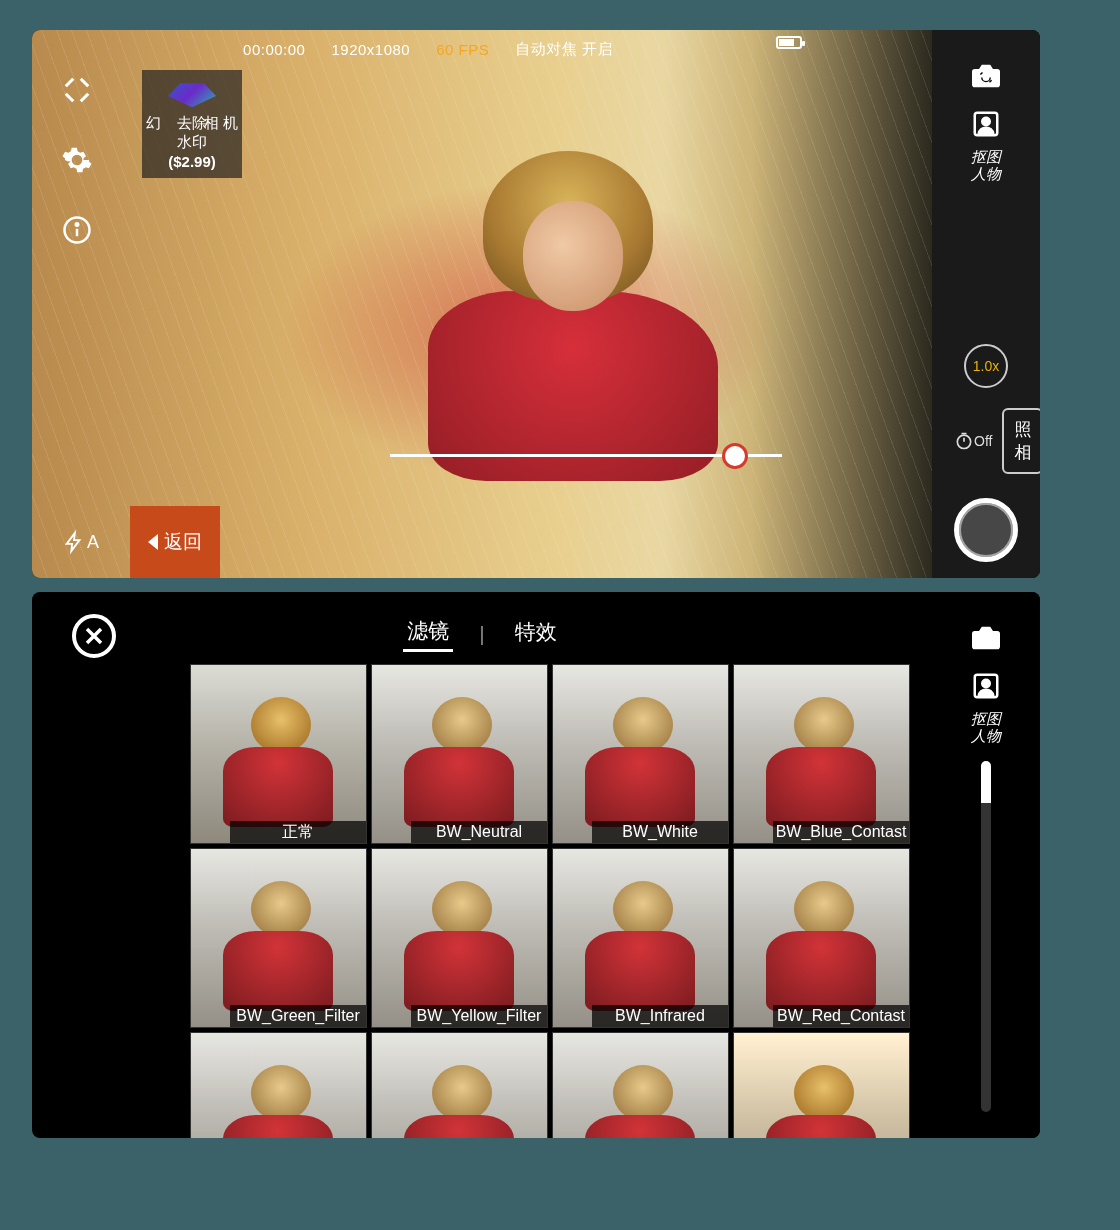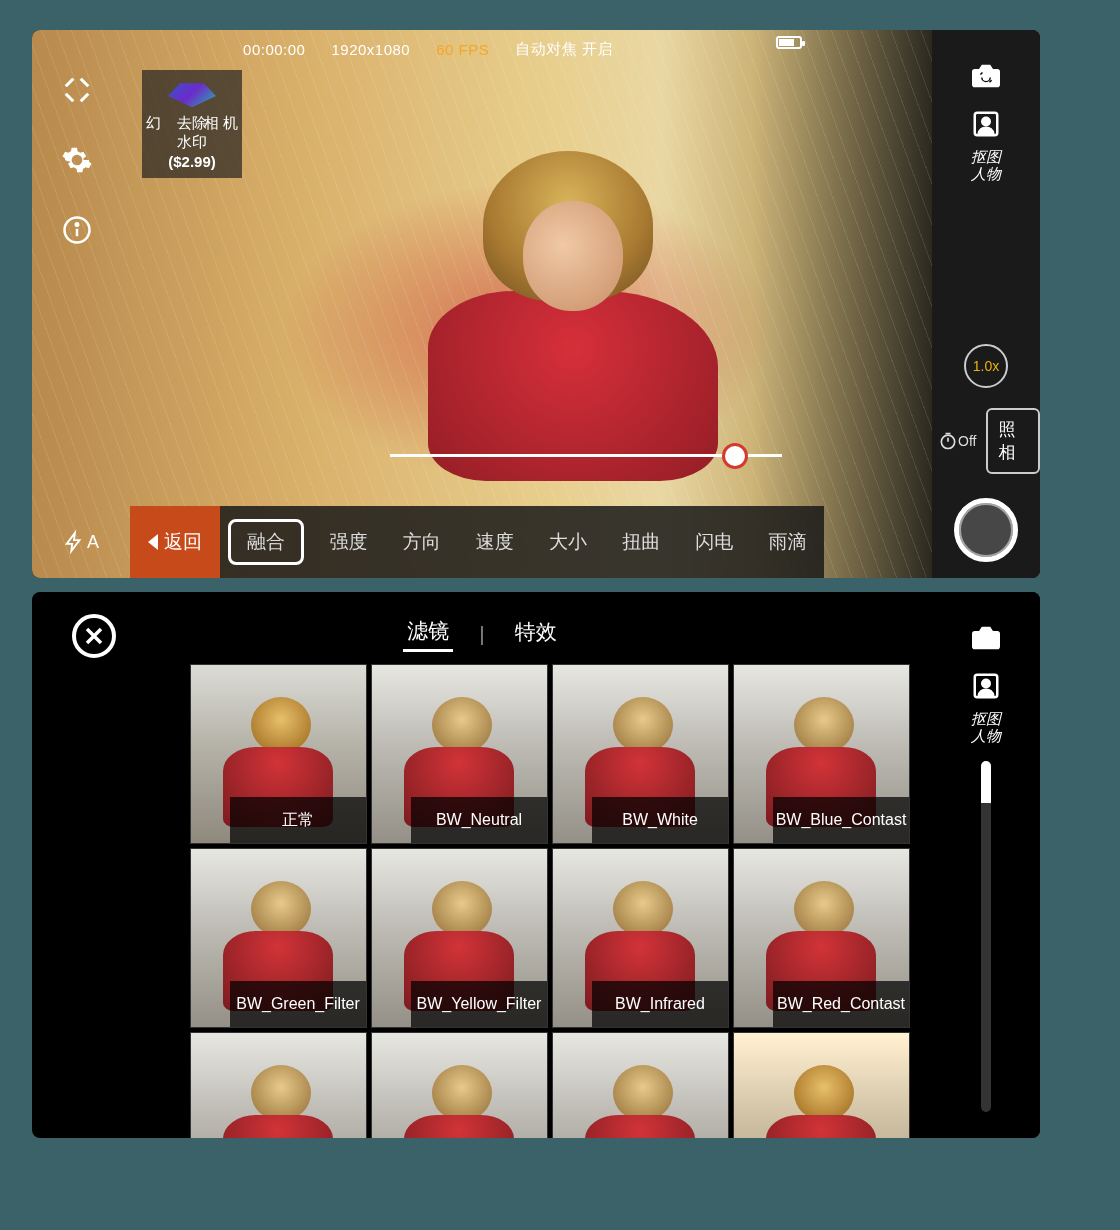--- a/index.html
+++ b/index.html
@@ -88,21 +88,21 @@
   }
   .right-col .gap { flex:1; }
   .cutout { display:flex; flex-direction:column; align-items:center; gap:6px; margin-top:10px;font-style:italic; }
   .cutout .icon-btn { width:36px; height:36px; }
   .cutout-label { font-size:15px; line-height:1.15; text-align:center; }
   .zoom {
     width:44px; height:44px; border:2px solid #ccc; border-radius:50%;
     display:flex; align-items:center; justify-content:center;
     font-size:14px; color:#eab308; cursor:pointer;
   }
-  .timer-row { display:flex; align-items:center; gap:10px; margin:20px 0; width:100%; padding-left:6px; }
+  .timer-row { display:flex; align-items:center; gap:10px; margin:20px 0; width:100%; padding-left:22px; }
   .timer { display:flex; align-items:center; font-size:14px; color:#ddd; }
   .mode-btn {
     border:2px solid #ccc; border-radius:6px; padding:8px 10px;
     font-size:17px; color:#fff; cursor:pointer;
   }
   .shutter {
     width:64px; height:64px; border-radius:50%;
     border:5px solid #fff; background:rgba(255,255,255,.2);
     margin-top:4px; cursor:pointer;
   }
@@ -182,21 +182,21 @@
   }
   .thumb-shirt {
     position:absolute; left:18%; top:46%; width:110px; height:80px;
     background: radial-gradient(circle at 50% 20%, #d23338 0%, #7a1b1f 100%);
     border-radius:30% 30% 10% 10%;
   }
   .thumb.f-normal .thumb-bg { filter:none; }
   .thumb.f-bw .thumb-bg, .thumb.f-bw .thumb-guy { filter:grayscale(.3) brightness(1.05); }
   .thumb.f-sep .thumb-bg { filter:sepia(.5); }
   .thumb-label {
-    position:absolute; left:0; right:0; bottom:0; height:46px;
+    position:absolute; left:0; right:0; bottom:0; height:22px;
     background:rgba(0,0,0,.72);
     display:flex; align-items:center; justify-content:center;
     font-size:16px; white-space:nowrap;margin-left:39px;
   }
   .rcol2 {
     position:absolute; right:0; top:0; width:108px; height:100%;
     background:#000;
     display:flex; flex-direction:column; align-items:center;
     padding:26px 0;
   }
@@ -271,30 +271,20 @@
       <div class="flash">
         <svg width="22" height="28" viewBox="0 0 24 24" fill="none" stroke="#fff" stroke-width="2">
             <path d="M13 2 4 14h6l-1 8 9-12h-6z"></path>
           </svg>
         <span style="margin-left:2px;font-size:18px">A</span>
       </div>
       <div class="back-tab">
         <div class="tri"></div>
         <span>返回</span>
       </div>
-      <div class="param-tabs" id="param-tabs">
-          <div class="param active">融合</div>
-          <div class="param">强度</div>
-          <div class="param">方向</div>
-          <div class="param">速度</div>
-          <div class="param">大小</div>
-          <div class="param">扭曲</div>
-          <div class="param">闪电</div>
-          <div class="param">雨滴</div>
-        </div>
     </div>
   </div>
 
   <div class="right-col">
     <div class="icon-btn">
       <svg width="34" height="28" viewBox="0 0 24 20" fill="#fff">
           <path d="M4 5h3l2-3h6l2 3h3a2 2 0 012 2v9a2 2 0 01-2 2H4a2 2 0 01-2-2V7a2 2 0 012-2z"></path>
           <path d="M9 11a3 3 0 106 0" fill="none" stroke="#000" stroke-width="1"></path>
           <path d="M8 9l1.5-1.5M16 13l-1.5 1.5" stroke="#000" stroke-width="1"></path>
         </svg>

